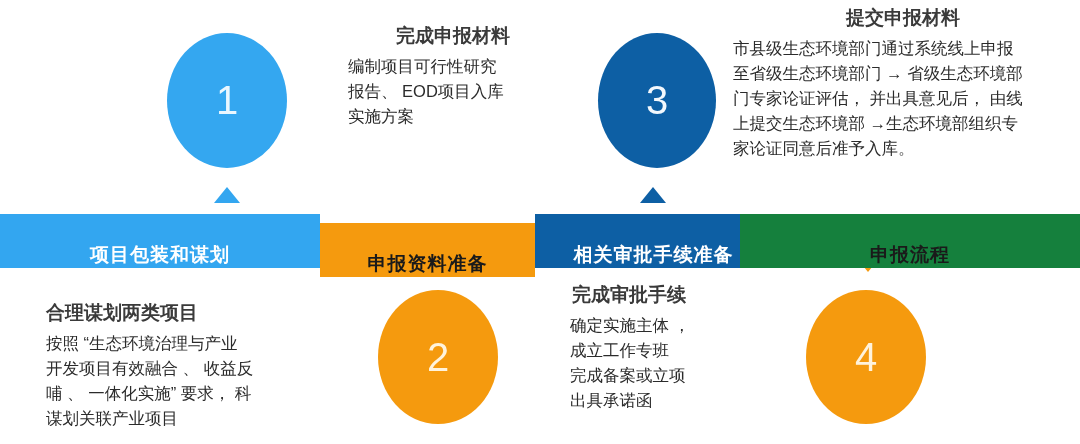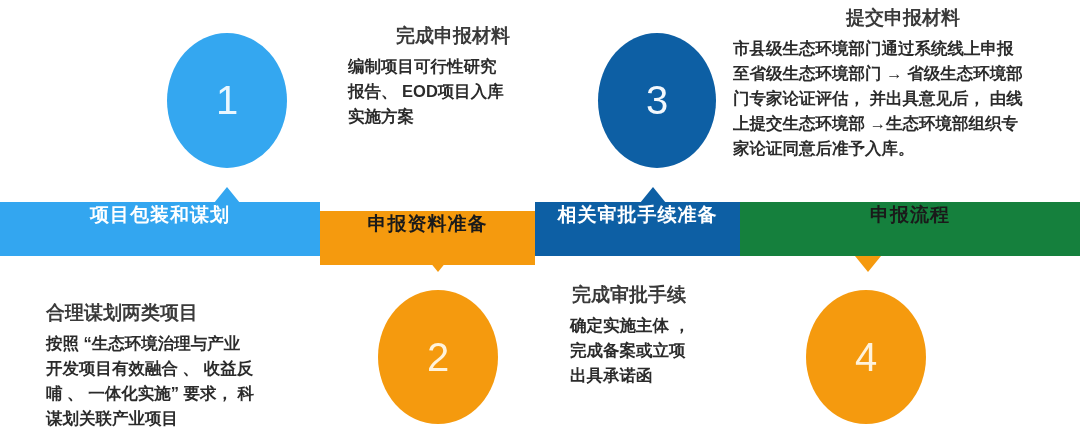--- a/index.html
+++ b/index.html
@@ -21,33 +21,33 @@
   
   .bar {
     position: absolute;
     left: 0;
     top: 202px;
     width: 1080px;
     height: 54px;
   }
   .seg {
     position: absolute;
-    top: 0;
+    top: 12px;
     height: 54px;
     display: flex;
-    align-items: flex-start;
+    align-items: flex-end;
     justify-content: center;
     font-size: 19px;
     font-weight: bold;
     letter-spacing: 1px;
     white-space: nowrap;
   }
   .seg-1 { left: 0px;   width: 320px; background: #33A6F0; color: #ffffff; }
   .seg-2 { left: 320px; width: 215px; background: #F59A0E; color: #1a1a1a; margin-top: 9px; }
-  .seg-3 { left: 535px; width: 205px; background: #0D5FA4; color: #ffffff; }
+  .seg-3 { left: 535px; width: 205px; background: #0D5FA4; color: #ffffff; padding-left: 16px; }
   .seg-4 { left: 740px; width: 340px; background: #15803d; color: #1a1a1a; }
 
   
   .notch {
     position: absolute;
     width: 0;
     height: 0;
   }
   .notch-up {
     top: 187px;
@@ -91,21 +91,20 @@
     color: #3a3a3a;
     text-align: center;
     line-height: 1.25;
     white-space: nowrap;
     margin-bottom: 6px;
   }
   .block .body {
     font-size: 16.5px;
     color: #2b2b2b;
     line-height: 1.52;
-    font-weight: bold;
   }
   .block .body div { white-space: nowrap; }
 
   .b1 { left: 348px; top: 24px;  width: 210px; }
   .b3 { left: 733px; top: 6px;   width: 340px; }
   .b2 { left: 46px;  top: 293px; width: 290px; }
   .b4 { left: 570px; top: 283px; width: 200px; }
 
   .b3 .title { text-align: center; }
   .b1 .title { text-align: center; }
@@ -171,20 +170,21 @@
       <div>开发项目有效融合 、 收益反</div>
       <div>哺 、 一体化实施” 要求， 科</div>
       <div>谋划关联产业项目</div>
     </div>
   </div>
 
   <div class="block b4">
     <div class="title">完成审批手续</div>
     <div class="body">
       <div>确定实施主体 ，</div>
+      <div>成立工作专班</div>
       <div>完成备案或立项</div>
       <div>出具承诺函</div>
     </div>
   </div>
 
   <div class="circle c2">
     <span>2</span>
   </div>
   <div class="circle c4">
     <span>4</span>

